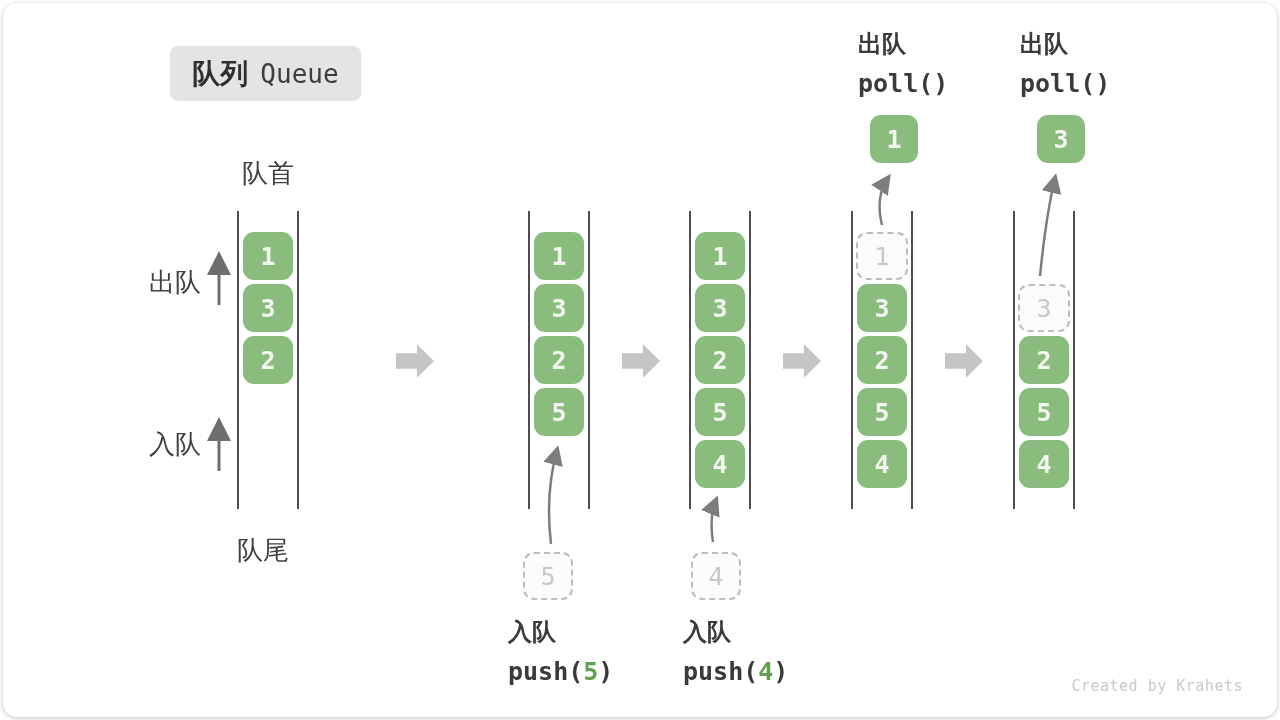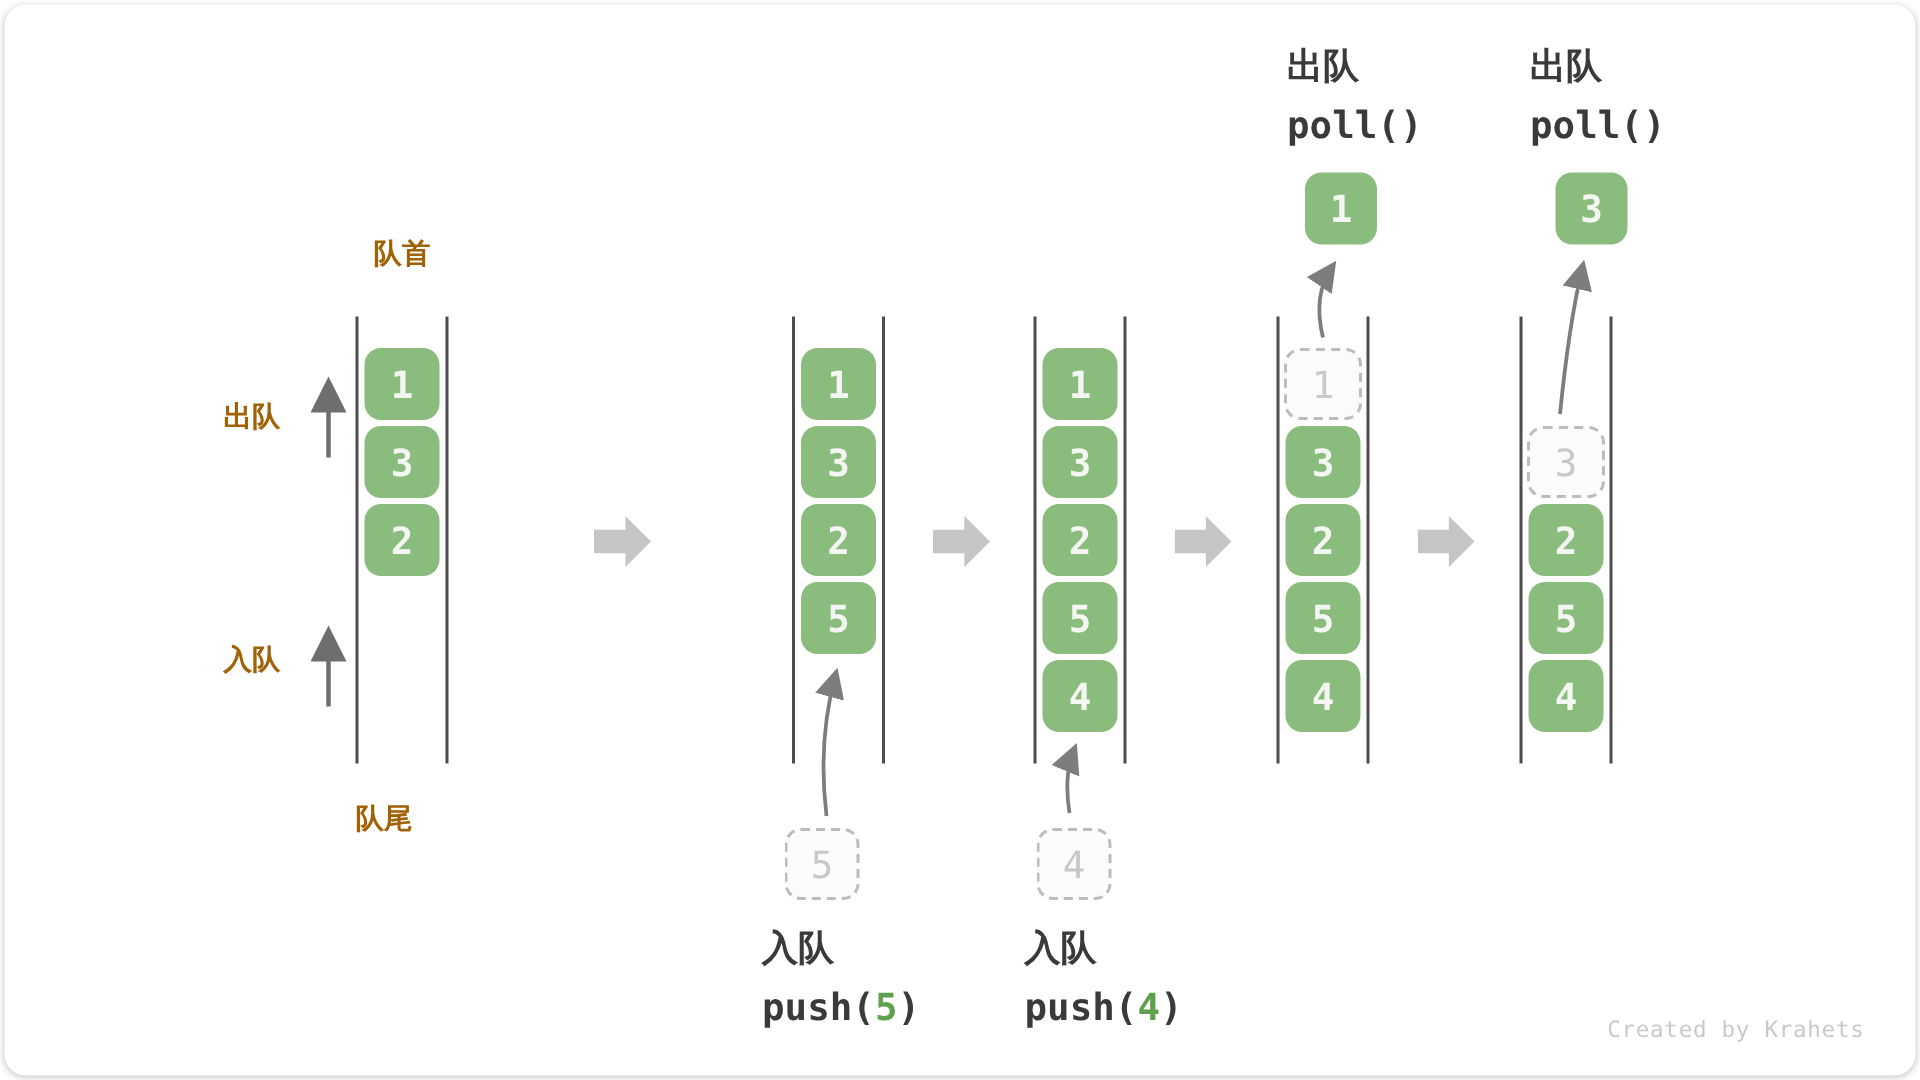--- a/index.html
+++ b/index.html
@@ -6,21 +6,21 @@
     font-family:"Liberation Sans",sans-serif;}
   .card{position:absolute;left:3px;top:3px;width:1274px;height:714px;background:#fff;
     border-radius:14px;box-shadow:0 1px 5px rgba(0,0,0,.25);overflow:hidden;}
   .stage{position:absolute;left:-3px;top:-3px;width:1280px;height:720px;}
 
   .title-box{position:absolute;left:170px;top:46px;width:191px;height:55px;background:#e4e4e4;
     border-radius:8px;display:flex;align-items:center;justify-content:center;gap:12px;}
   .title-zh{font-size:28px;font-weight:700;color:#2f2f2f;}
   .title-en{font-family:"DejaVu Sans Mono",monospace;font-size:26px;color:#3d3d3d;}
 
-  .side-lbl{position:absolute;font-size:19px;font-weight:700;color:#a16207;white-space:nowrap;}
+  .side-lbl{position:absolute;font-size:26px;font-weight:400;color:#404040;white-space:nowrap;}
   .lbl-front{left:237px;top:156px;width:62px;text-align:center;}
   .lbl-rear{left:237px;top:533px;width:62px;text-align:left;}
   .lbl-deq{left:149px;top:265px;}
   .lbl-enq{left:149px;top:427px;}
 
   .chline{position:absolute;top:211px;width:2px;height:298px;background:#4d4d4d;}
 
   .cell{position:absolute;height:48px;border-radius:11px;background:var(--green,#8abc7d);
     color:#f4f6f2;font-family:"DejaVu Sans Mono",monospace;font-weight:700;font-size:25px;
     display:flex;align-items:center;justify-content:center;box-sizing:border-box;}
@@ -41,20 +41,24 @@
 
   .footer{position:absolute;right:37px;bottom:25px;font-family:"DejaVu Sans Mono",monospace;
     font-size:15px;color:#c9c9c9;letter-spacing:0.5px;}
 </style>
 </head>
 <body>
 
 <div class="card">
   <div class="stage">
 
+    <div class="title-box">
+      <span class="title-zh">队列</span>
+      <span class="title-en">Queue</span>
+    </div>
 
     <div class="side-lbl lbl-front">队首</div>
     <div class="side-lbl lbl-rear">队尾</div>
     <div class="side-lbl lbl-deq">出队</div>
     <div class="side-lbl lbl-enq">入队</div>
 
     <div id="diagram">
         <div class="chline" style="left: 237px;"></div>
         <div class="chline" style="left: 297px;"></div>
         <div class="cell" style="width: 50px; left: 243px; top: 232px;">1</div>

